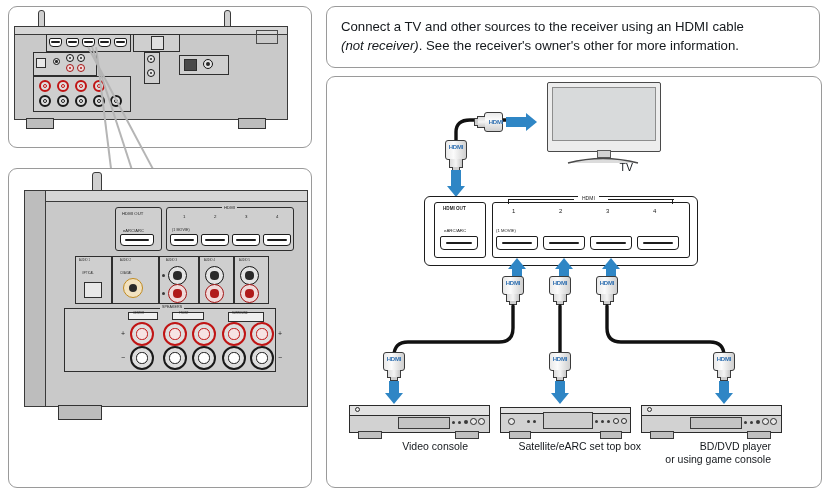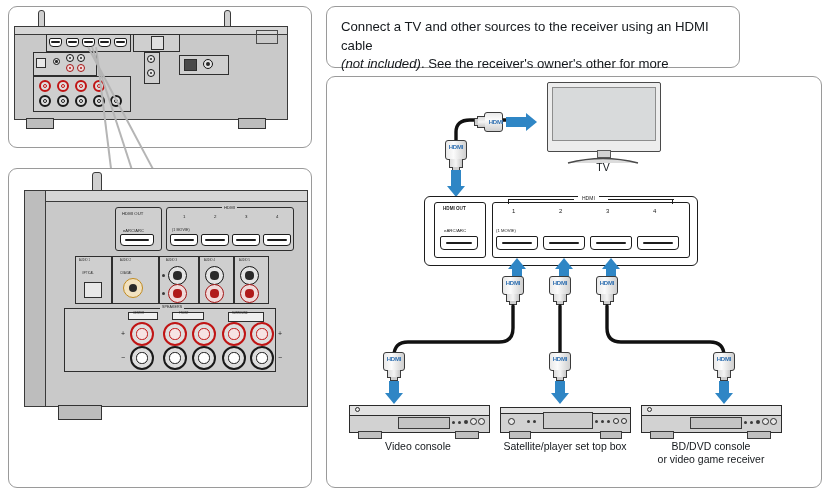--- a/index.html
+++ b/index.html
@@ -77,21 +77,21 @@
   .callout{position:absolute;background:#b5b5b5;transform-origin:left center;height:2.2px;}
 
   
   .dev{position:absolute;background:#d2d2d2;border:1.3px solid #2b2b2b;}
   .dev-top{position:absolute;background:#e2e2e2;border:1.2px solid #2b2b2b;}
   .dev-tray{position:absolute;background:#c4c4c4;border:1.1px solid #3a3a3a;}
   .dev-disp{position:absolute;background:#cdcdcd;border:1.1px solid #3a3a3a;}
   .dev-foot{position:absolute;background:#c0c0c0;border:1.1px solid #3a3a3a;}
   .dot{position:absolute;border-radius:50%;background:#3a3a3a;}
   .dotr{position:absolute;border-radius:50%;border:1.2px solid #2b2b2b;background:#e8e8e8;box-sizing:border-box;}
-  .caption{position:absolute;font-size:10.5px;color:#14181c;text-align:center;white-space:nowrap;}
+  .caption{position:absolute;font-size:10.5px;color:#14181c;text-align:right;white-space:nowrap;}
   .caption.two{line-height:1.28;white-space:normal;}
 </style>
 </head>
 <body>
 
 <div class="panel" style="left:8px;top:6px;width:302px;height:140px;"></div>
 
 <div>
 
   <div class="antenna" style="left:38px;top:10px;width:5px;height:28px;"></div>
@@ -217,23 +217,23 @@
   <div class="post" style="left:222px;top:346px;width:24px;height:24px;"></div>
   <div class="post red" style="left:250px;top:322px;width:24px;height:24px;"></div>
   <div class="post" style="left:250px;top:346px;width:24px;height:24px;"></div>
 
   <div class="lbl" style="left:121px;top:330px;font-size:7px;">+</div>
   <div class="lbl" style="left:121px;top:354px;font-size:7px;">−</div>
   <div class="lbl" style="left:278px;top:330px;font-size:7px;">+</div>
   <div class="lbl" style="left:278px;top:354px;font-size:7px;">−</div>
 </div>
 
-<div class="textbox" style="left:326px;top:6px;width:414px;height:62px;padding:11px 14px;box-sizing:border-box;">
+<div class="textbox" style="left:326px;top:6px;width:494px;height:62px;padding:11px 14px;box-sizing:border-box;">
   <p>Connect a TV and other sources to the receiver using an HDMI cable</p>
-  <p><em>(not included)</em><span>. See the receiver's owner's other for more information.</span></p>
+  <p><em>(not receiver)</em><span>. See the receiver's owner's other for more information.</span></p>
 </div>
 
 <div class="panel" style="left:326px;top:76px;width:494px;height:410px;"></div>
 
 <div>
   <div class="tv-frame" style="left:547px;top:82px;width:112px;height:68px;"></div>
   <div class="tv-screen" style="left:552px;top:87px;width:102px;height:52px;"></div>
   <div class="tv-neck" style="left:597px;top:150px;width:12px;height:6px;"></div>
   <svg class="abs" style="left:566px;top:154px;" width="74" height="11">
     <path d="M2,9 Q37,0 72,9" stroke="#4a4a4a" stroke-width="1.5" fill="#dcdcdc"></path>
@@ -391,32 +391,32 @@
   <div class="dot" style="left:527px;top:420px;width:3px;height:3px;"></div>
   <div class="dot" style="left:533px;top:420px;width:3px;height:3px;"></div>
   <div class="dev-disp" style="left:543px;top:412px;width:48px;height:15px;"></div>
   <div class="dot" style="left:595px;top:420px;width:3px;height:3px;"></div>
   <div class="dot" style="left:601px;top:420px;width:3px;height:3px;"></div>
   <div class="dot" style="left:607px;top:420px;width:3px;height:3px;"></div>
   <div class="dotr" style="left:613px;top:418px;width:6px;height:6px;"></div>
   <div class="dotr" style="left:621px;top:418px;width:6px;height:6px;"></div>
   <div class="dev-foot" style="left:509px;top:431px;width:20px;height:6px;"></div>
   <div class="dev-foot" style="left:600px;top:431px;width:20px;height:6px;"></div>
-  <div class="caption" style="left:489px;top:440px;width:152px;">Satellite/player set top box</div>
+  <div class="caption" style="left:489px;top:440px;width:152px;">Satellite/eARC set top box</div>
 </div>
 
 <div>
   <div class="dev" style="left:641px;top:405px;width:139px;height:26px;"></div>
   <div class="dev-top" style="left:641px;top:405px;width:139px;height:9px;"></div>
   <div class="dotr" style="left:647px;top:407px;width:5px;height:5px;"></div>
   <div class="dev-tray" style="left:690px;top:417px;width:50px;height:10px;"></div>
   <div class="dot" style="left:744px;top:421px;width:3px;height:3px;"></div>
   <div class="dot" style="left:750px;top:421px;width:3px;height:3px;"></div>
   <div class="dot" style="left:756px;top:420px;width:4px;height:4px;"></div>
   <div class="dotr" style="left:762px;top:418px;width:7px;height:7px;"></div>
   <div class="dotr" style="left:770px;top:418px;width:7px;height:7px;"></div>
   <div class="dev-foot" style="left:650px;top:431px;width:22px;height:6px;"></div>
   <div class="dev-foot" style="left:747px;top:431px;width:22px;height:6px;"></div>
   <div class="caption two" style="left:651px;top:440px;width:120px;">
-    <span>BD/DVD console</span><br>
-    <span>or video game receiver</span>
+    <span>BD/DVD player</span><br>
+    <span>or using game console</span>
   </div>
 </div>
 
 </body></html>

